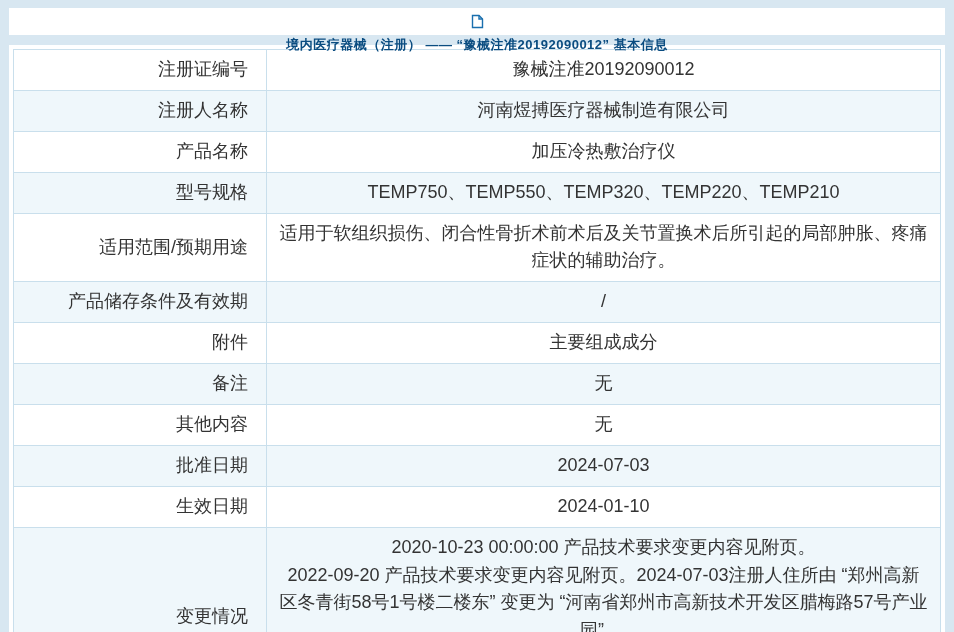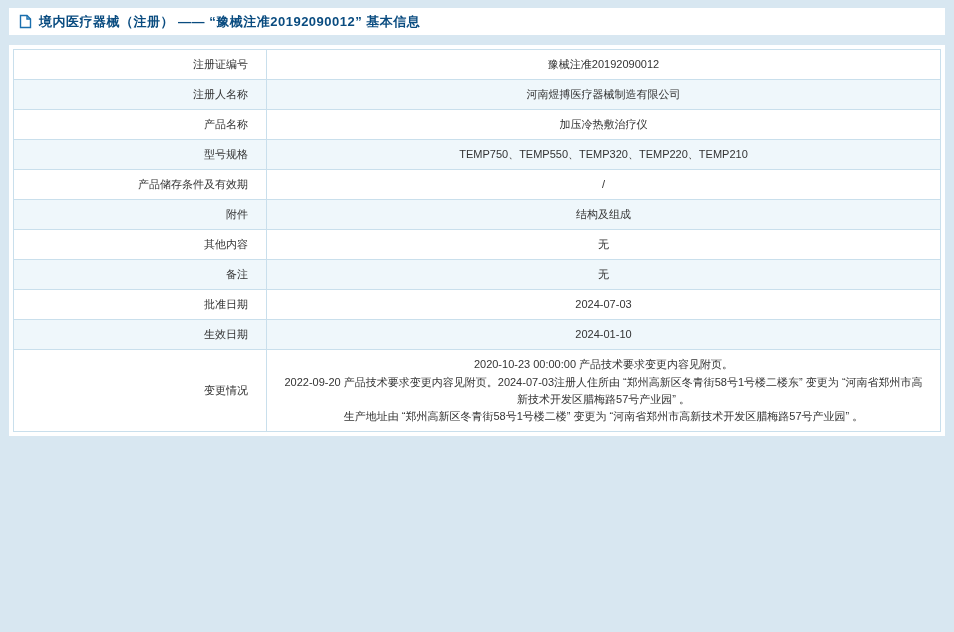--- a/index.html
+++ b/index.html
@@ -9,22 +9,23 @@
     background: #d8e7f1;
     font-family: "Liberation Sans", "DejaVu Sans", sans-serif;
   }
   .page { padding: 8px 9px; }
 
   .title-bar {
     background: #ffffff;
     display: flex;
     align-items: center;
     gap: 7px;
-    padding: 6px 10px;
+    padding: 6px 2px;
     height: 27px;
+    flex-direction: column;
   }
   .title-bar .doc-icon { display: inline-flex; align-items: center; }
   .page-title {
     color: #0a4c80;
     font-weight: bold;
     font-size: 13px;
     letter-spacing: 0.5px;
   }
 
   .panel {
@@ -33,21 +34,21 @@
     padding: 4px;
   }
 
   table.info-table {
     width: 100%;
     border-collapse: collapse;
     table-layout: fixed;
   }
   .info-table th, .info-table td {
     border: 1px solid #c9dfec;
-    font-size: 11px;
+    font-size: 18px;
     color: #333333;
     padding: 6px 12px;
     line-height: 1.55;
     vertical-align: middle;
   }
   .info-table th {
     width: 253px;
     text-align: right;
     font-weight: normal;
     color: #333333;
@@ -85,33 +86,37 @@
         </tr>
         <tr>
           <th>产品名称</th>
           <td>加压冷热敷治疗仪</td>
         </tr>
         <tr>
           <th>型号规格</th>
           <td>TEMP750、TEMP550、TEMP320、TEMP220、TEMP210</td>
         </tr>
         <tr>
+          <th>适用范围/预期用途</th>
+          <td>适用于软组织损伤、闭合性骨折术前术后及关节置换术后所引起的局部肿胀、疼痛症状的辅助治疗。</td>
+        </tr>
+        <tr>
           <th>产品储存条件及有效期</th>
           <td>/</td>
         </tr>
         <tr>
           <th>附件</th>
-          <td>结构及组成</td>
+          <td>主要组成成分</td>
+        </tr>
+        <tr>
+          <th>备注</th>
+          <td>无</td>
         </tr>
         <tr>
           <th>其他内容</th>
-          <td>无</td>
-        </tr>
-        <tr>
-          <th>备注</th>
           <td>无</td>
         </tr>
         <tr>
           <th>批准日期</th>
           <td>2024-07-03</td>
         </tr>
         <tr>
           <th>生效日期</th>
           <td>2024-01-10</td>
         </tr>

